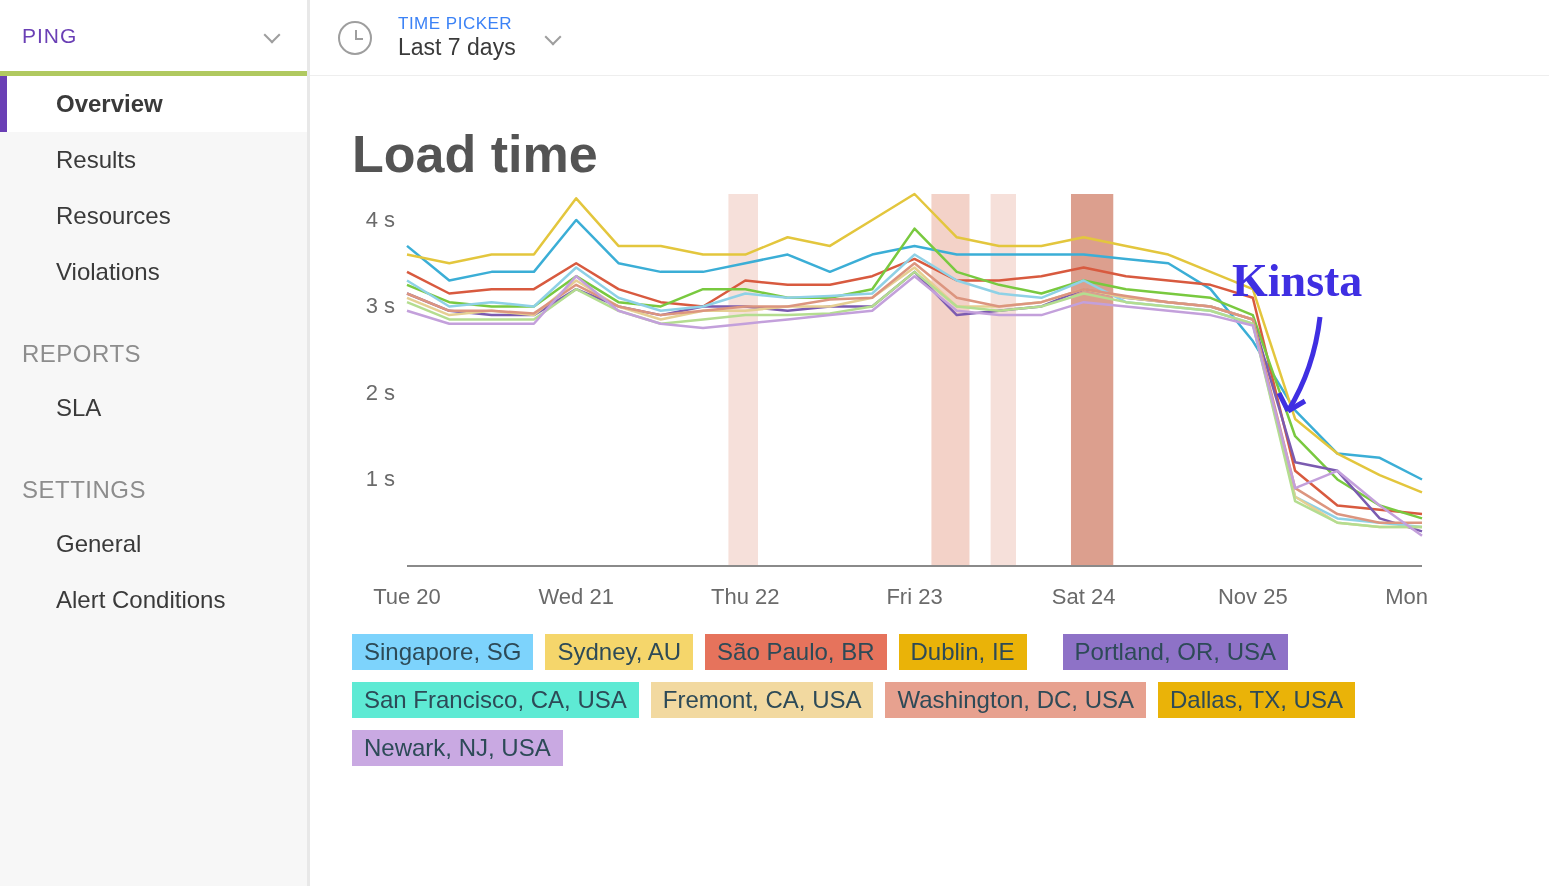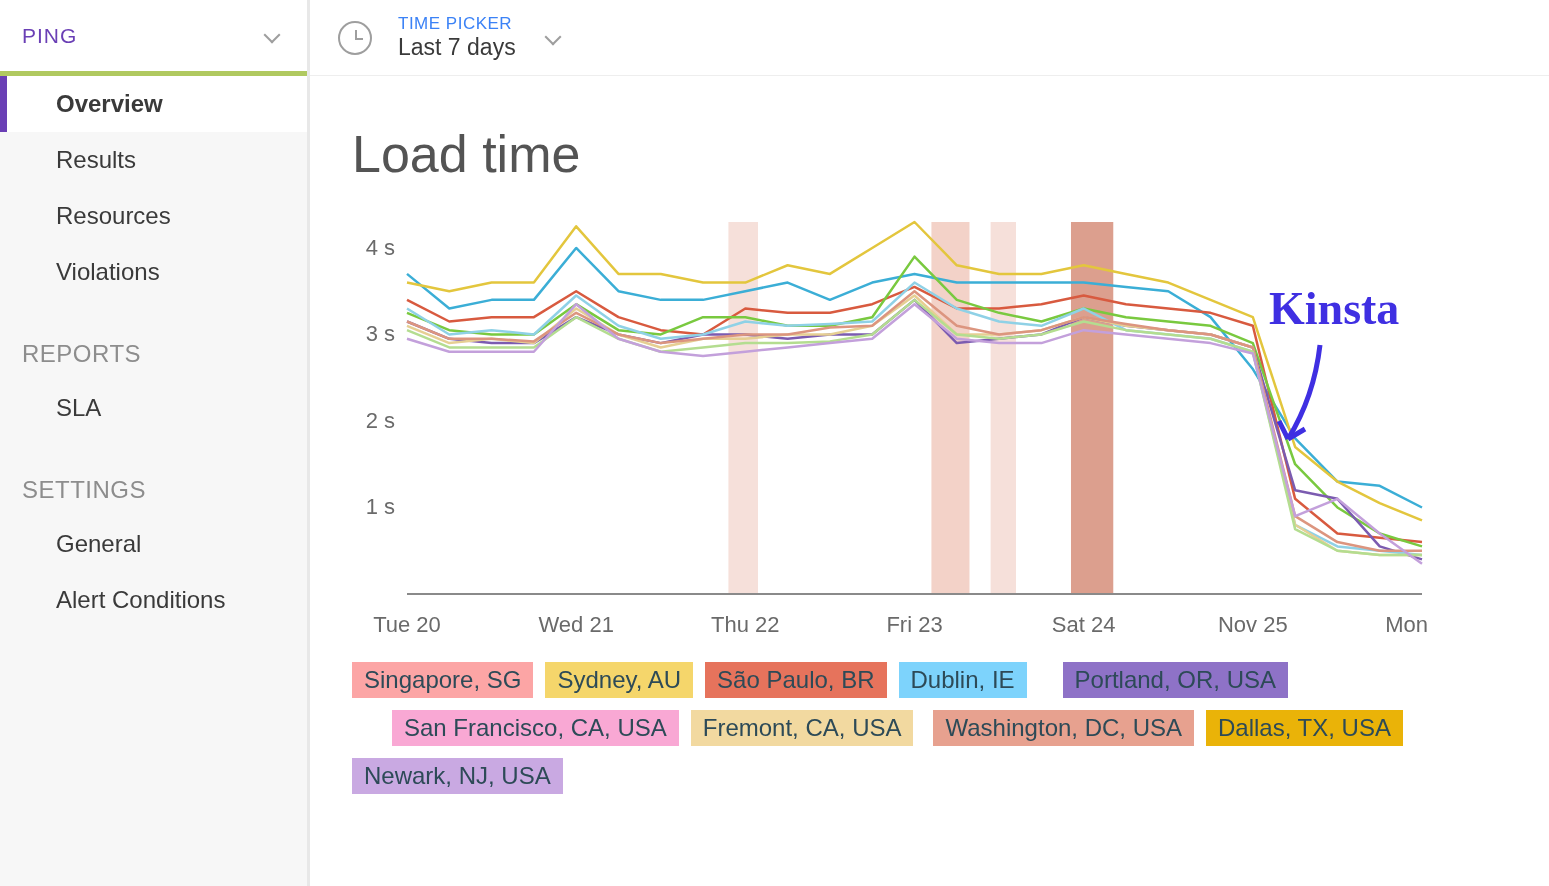--- a/index.html
+++ b/index.html
@@ -22,21 +22,21 @@
   .main { flex:1; display:flex; flex-direction:column; }
   .topbar { height:76px; border-bottom:1px solid #eee; display:flex; align-items:center; padding-left:28px; gap:26px; }
   .clock { width:34px; height:34px; border:2px solid #9e9e9e; border-radius:50%; position:relative; }
   .clock::before { content:""; position:absolute; left:15px; top:7px; width:2px; height:10px; background:#9e9e9e; }
   .clock::after  { content:""; position:absolute; left:15px; top:15px; width:8px; height:2px; background:#9e9e9e; }
   .tp-block { display:flex; align-items:center; gap:28px; }
   .tp-text .tp-top { color:#3b82f6; font-size:17px; letter-spacing:0.5px; }
   .tp-text .tp-bot { color:#3a3a3a; font-size:23px; }
 
   .content { padding:48px 0 0 42px; }
-  .chart-title { font-size:52px; font-weight:400; color:#545454; margin-bottom:28px; }
+  .chart-title { font-size:52px; font-weight:700; color:#545454; }
 
   .chart-wrap { position:relative; }
   svg.chart { display:block; }
 
   .annotation { position:absolute; color:#3f2fe2; font-family: "Comic Sans MS", "Segoe Script", cursive; font-size:46px; font-weight:600; pointer-events:none;}
   .arrow { position:absolute; pointer-events:none; }
 
   .legend { display:flex; flex-wrap:wrap; gap:12px 12px; margin-top:20px; max-width:1070px; }
   .legend-chip { font-size:24px; padding:4px 12px; color:#2d4a57; border-radius:0; white-space:nowrap; cursor:pointer;}
 </style>
@@ -99,34 +99,34 @@
             <path d="M55 70.55813953488371 L97.29166666666666 79.20930232558139 L139.58333333333331 70.55813953488371 L181.875 70.55813953488371 L224.16666666666666 14.325581395348804 L266.45833333333337 61.90697674418602 L308.75 61.90697674418602 L351.0416666666667 70.55813953488371 L393.3333333333333 70.55813953488371 L435.625 53.255813953488364 L477.9166666666667 61.90697674418602 L520.2083333333333 35.95348837209303 L562.5 10 L604.7916666666666 53.255813953488364 L647.0833333333334 61.90697674418602 L689.375 61.90697674418602 L731.6666666666666 53.255813953488364 L773.9583333333334 61.90697674418602 L816.25 70.55813953488371 L858.5416666666666 87.86046511627909 L900.8333333333334 105.16279069767438 L943.125 234.93023255813952 L985.4166666666666 269.5348837209302 L1027.7083333333335 291.16279069767444 L1070 308.4651162790698 " fill="none" stroke="#e3c63d" stroke-width="2.5" stroke-linejoin="round"></path>
             <path d="M55 87.86046511627909 L97.29166666666666 109.48837209302327 L139.58333333333331 105.16279069767438 L181.875 105.16279069767438 L224.16666666666666 79.20930232558139 L266.45833333333337 105.16279069767438 L308.75 118.13953488372091 L351.0416666666667 122.46511627906976 L393.3333333333333 96.51162790697673 L435.625 100.83720930232558 L477.9166666666667 100.83720930232558 L520.2083333333333 92.1860465116279 L562.5 74.88372093023256 L604.7916666666666 96.51162790697673 L647.0833333333334 96.51162790697673 L689.375 92.1860465116279 L731.6666666666666 83.5348837209302 L773.9583333333334 92.1860465116279 L816.25 96.51162790697673 L858.5416666666666 100.83720930232558 L900.8333333333334 113.81395348837206 L943.125 286.83720930232556 L985.4166666666666 321.4418604651163 L1027.7083333333335 325.7674418604651 L1070 330.09302325581393 " fill="none" stroke="#d85a3f" stroke-width="2.5" stroke-linejoin="round"></path>
             <path d="M55 100.83720930232558 L97.29166666666666 118.13953488372091 L139.58333333333331 122.46511627906976 L181.875 122.46511627906976 L224.16666666666666 92.1860465116279 L266.45833333333337 118.13953488372091 L308.75 122.46511627906976 L351.0416666666667 105.16279069767438 L393.3333333333333 105.16279069767438 L435.625 113.81395348837206 L477.9166666666667 113.81395348837206 L520.2083333333333 105.16279069767438 L562.5 44.604651162790674 L604.7916666666666 87.86046511627909 L647.0833333333334 100.83720930232558 L689.375 109.48837209302327 L731.6666666666666 96.51162790697673 L773.9583333333334 105.16279069767438 L816.25 109.48837209302327 L858.5416666666666 113.81395348837206 L900.8333333333334 131.11627906976744 L943.125 252.2325581395349 L985.4166666666666 295.48837209302326 L1027.7083333333335 321.4418604651163 L1070 334.4186046511628 " fill="none" stroke="#79c93f" stroke-width="2.5" stroke-linejoin="round"></path>
             <path d="M55 109.48837209302327 L97.29166666666666 126.79069767441857 L139.58333333333331 131.11627906976744 L181.875 131.11627906976744 L224.16666666666666 105.16279069767438 L266.45833333333337 122.46511627906976 L308.75 131.11627906976744 L351.0416666666667 122.46511627906976 L393.3333333333333 122.46511627906976 L435.625 126.79069767441857 L477.9166666666667 122.46511627906976 L520.2083333333333 122.46511627906976 L562.5 87.86046511627909 L604.7916666666666 131.11627906976744 L647.0833333333334 126.79069767441857 L689.375 122.46511627906976 L731.6666666666666 105.16279069767438 L773.9583333333334 113.81395348837206 L816.25 118.13953488372091 L858.5416666666666 122.46511627906976 L900.8333333333334 135.44186046511624 L943.125 278.18604651162786 L985.4166666666666 286.83720930232556 L1027.7083333333335 334.4186046511628 L1070 347.39534883720927 " fill="none" stroke="#7b5bb0" stroke-width="2.5" stroke-linejoin="round"></path>
             <path d="M55 96.51162790697673 L97.29166666666666 122.46511627906976 L139.58333333333331 118.13953488372091 L181.875 122.46511627906976 L224.16666666666666 83.5348837209302 L266.45833333333337 113.81395348837206 L308.75 126.79069767441857 L351.0416666666667 122.46511627906976 L393.3333333333333 109.48837209302327 L435.625 113.81395348837206 L477.9166666666667 112.08372093023254 L520.2083333333333 109.48837209302327 L562.5 70.55813953488371 L604.7916666666666 96.51162790697673 L647.0833333333334 109.48837209302327 L689.375 113.81395348837206 L731.6666666666666 96.51162790697673 L773.9583333333334 118.13953488372091 L816.25 122.46511627906976 L858.5416666666666 126.79069767441857 L900.8333333333334 139.76744186046514 L943.125 312.7906976744186 L985.4166666666666 334.4186046511628 L1027.7083333333335 338.74418604651163 L1070 343.0697674418605 " fill="none" stroke="#8fd1e6" stroke-width="2.5" stroke-linejoin="round"></path>
             <path d="M55 113.81395348837206 L97.29166666666666 131.11627906976744 L139.58333333333331 126.79069767441857 L181.875 131.11627906976744 L224.16666666666666 96.51162790697673 L266.45833333333337 122.46511627906976 L308.75 135.44186046511624 L351.0416666666667 126.79069767441857 L393.3333333333333 126.79069767441857 L435.625 122.46511627906976 L477.9166666666667 122.46511627906976 L520.2083333333333 113.81395348837206 L562.5 83.5348837209302 L604.7916666666666 122.46511627906976 L647.0833333333334 122.46511627906976 L689.375 118.13953488372091 L731.6666666666666 105.16279069767438 L773.9583333333334 113.81395348837206 L816.25 118.13953488372091 L858.5416666666666 122.46511627906976 L900.8333333333334 135.44186046511624 L943.125 312.7906976744186 L985.4166666666666 338.74418604651163 L1027.7083333333335 343.0697674418605 L1070 343.0697674418605 " fill="none" stroke="#e6cf93" stroke-width="2.5" stroke-linejoin="round"></path>
             <path d="M55 109.48837209302327 L97.29166666666666 126.79069767441857 L139.58333333333331 126.79069767441857 L181.875 129.3860465116279 L224.16666666666666 100.83720930232558 L266.45833333333337 122.46511627906976 L308.75 131.11627906976744 L351.0416666666667 126.79069767441857 L393.3333333333333 122.46511627906976 L435.625 122.46511627906976 L477.9166666666667 115.5441860465116 L520.2083333333333 113.81395348837206 L562.5 79.20930232558139 L604.7916666666666 113.81395348837206 L647.0833333333334 122.46511627906976 L689.375 118.13953488372091 L731.6666666666666 105.16279069767438 L773.9583333333334 112.08372093023254 L816.25 118.13953488372091 L858.5416666666666 122.46511627906976 L900.8333333333334 135.44186046511624 L943.125 304.1395348837209 L985.4166666666666 330.09302325581393 L1027.7083333333335 338.74418604651163 L1070 338.74418604651163 " fill="none" stroke="#dc957f" stroke-width="2.5" stroke-linejoin="round"></path>
             <path d="M55 118.13953488372091 L97.29166666666666 135.44186046511624 L139.58333333333331 135.44186046511624 L181.875 135.44186046511624 L224.16666666666666 105.16279069767438 L266.45833333333337 126.79069767441857 L308.75 139.76744186046514 L351.0416666666667 135.44186046511624 L393.3333333333333 131.11627906976744 L435.625 131.11627906976744 L477.9166666666667 129.3860465116279 L520.2083333333333 122.46511627906976 L562.5 87.86046511627909 L604.7916666666666 122.46511627906976 L647.0833333333334 126.79069767441857 L689.375 122.46511627906976 L731.6666666666666 109.48837209302327 L773.9583333333334 118.13953488372091 L816.25 122.46511627906976 L858.5416666666666 126.79069767441857 L900.8333333333334 139.76744186046514 L943.125 317.1162790697675 L985.4166666666666 338.74418604651163 L1027.7083333333335 343.0697674418605 L1070 343.0697674418605 " fill="none" stroke="#b4dd90" stroke-width="2.5" stroke-linejoin="round"></path>
             <path d="M55 126.79069767441857 L97.29166666666666 139.76744186046514 L139.58333333333331 139.76744186046514 L181.875 139.76744186046514 L224.16666666666666 92.1860465116279 L266.45833333333337 126.79069767441857 L308.75 139.76744186046514 L351.0416666666667 144.09302325581393 L393.3333333333333 139.76744186046514 L435.625 135.44186046511624 L477.9166666666667 131.11627906976744 L520.2083333333333 126.79069767441857 L562.5 92.1860465116279 L604.7916666666666 126.79069767441857 L647.0833333333334 131.11627906976744 L689.375 131.11627906976744 L731.6666666666666 118.13953488372091 L773.9583333333334 122.46511627906976 L816.25 126.79069767441857 L858.5416666666666 131.11627906976744 L900.8333333333334 141.49767441860467 L943.125 304.1395348837209 L985.4166666666666 286.83720930232556 L1027.7083333333335 321.4418604651163 L1070 351.72093023255815 " fill="none" stroke="#c3a0db" stroke-width="2.5" stroke-linejoin="round"></path>
           </svg>
-        <div class="annotation" style="left:917px; top:70px;">Kinsta</div>
+        <div class="annotation" style="left:880px; top:70px;">Kinsta</div>
         <svg class="arrow" style="left:920px; top:125px;" width="60" height="120">
           <path d="M48 8 Q42 60 16 102" stroke="#3f2fe2" stroke-width="5" fill="none"></path>
           <path d="M16 102 L7 84 M16 102 L33 92" stroke="#3f2fe2" stroke-width="5" fill="none"></path>
         </svg>
       </div>
 
       <div class="legend" id="legend">
-          <span class="legend-chip" style="background: #fca5a5;">Singapore, SG</span>
+          <span class="legend-chip" style="background: #7dd3fc;">Singapore, SG</span>
           <span class="legend-chip" style="background: rgb(245, 214, 107);">Sydney, AU</span>
           <span class="legend-chip" style="background: rgb(230, 115, 92);">São Paulo, BR</span>
-          <span class="legend-chip" style="background: #7dd3fc;">Dublin, IE</span>
+          <span class="legend-chip" style="background: #eab308;">Dublin, IE</span>
           <span class="legend-chip" style="background: rgb(142, 114, 199); margin-left: 24px;">Portland, OR, USA</span>
-          <span class="legend-chip" style="background: #f9a8d4; margin-left: 40px;">San Francisco, CA, USA</span>
+          <span class="legend-chip" style="background: #5eead4;">San Francisco, CA, USA</span>
           <span class="legend-chip" style="background: rgb(242, 217, 160);">Fremont, CA, USA</span>
-          <span class="legend-chip" style="background: rgb(231, 161, 143); margin-left: 8px;">Washington, DC, USA</span>
+          <span class="legend-chip" style="background: rgb(231, 161, 143);">Washington, DC, USA</span>
           <span class="legend-chip" style="background: #eab308;">Dallas, TX, USA</span>
           <span class="legend-chip" style="background: rgb(201, 169, 226);">Newark, NJ, USA</span>
         </div>
     </div>
   </main>
 </div>
 
 </body></html>

